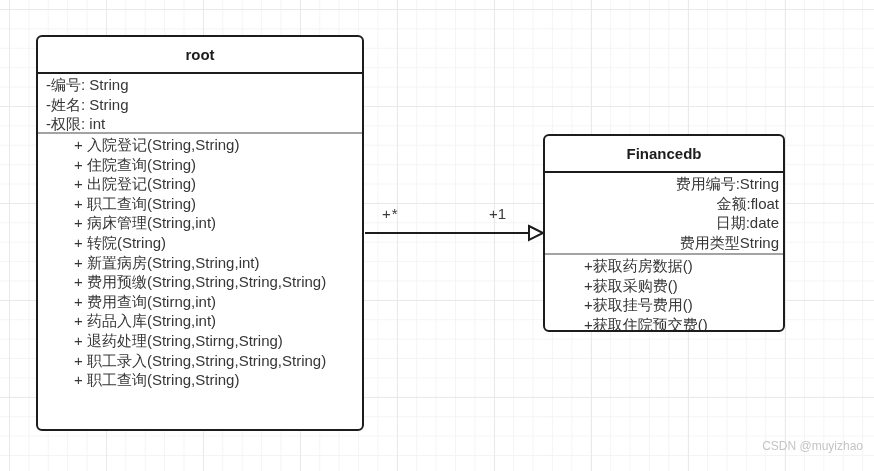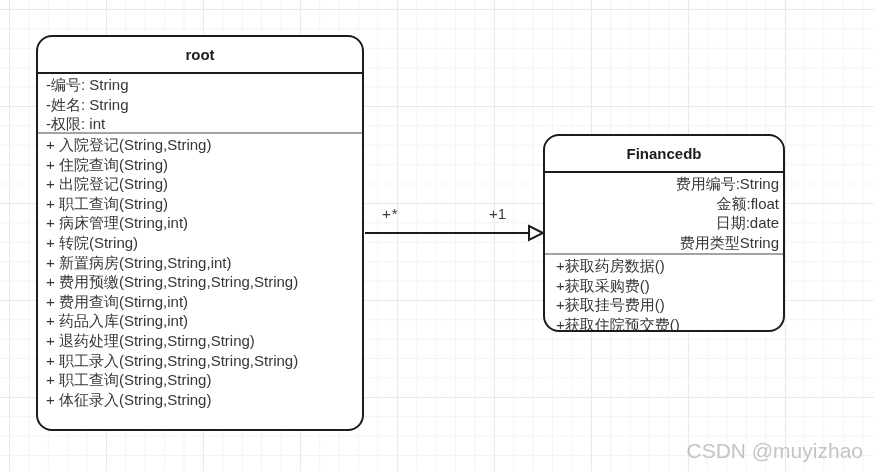--- a/index.html
+++ b/index.html
@@ -15,21 +15,21 @@
       linear-gradient(to bottom, #e9e9e9 1px, transparent 1px),
       linear-gradient(to right, #f4f4f4 1px, transparent 1px),
       linear-gradient(to bottom, #f4f4f4 1px, transparent 1px);
     background-size: 97px 97px, 97px 97px, 19.4px 19.4px, 19.4px 19.4px;
     background-position: 9px 9px;
   }
   .uml-class {
     position: absolute;
     background: #ffffff;
     border: 2px solid #1c1c1c;
-    border-radius: 16px;
+    border-radius: 6px;
     box-sizing: border-box;
     display: flex;
     flex-direction: column;
     overflow: hidden;
     color: #363636;
   }
   .uml-title {
     flex: 0 0 35px;
     display: flex;
     align-items: center;
@@ -43,20 +43,21 @@
     flex: 0 0 auto;
     box-sizing: border-box;
     border-bottom: 2px solid #a3a3a3;
     padding: 1px 4px 0 8px;
     overflow: hidden;
   }
   .uml-methods {
     flex: 1 1 auto;
     padding: 1px 4px 0 8px;
     overflow: hidden;
+    margin-left: 28px;
   }
   .member-line {
     line-height: 19.6px;
     font-size: 15px;
     white-space: nowrap;
   }
   #class-root { left: 36px; top: 35px; width: 328px; height: 396px; }
   #class-root .uml-attrs { height: 60px; }
   #class-financedb { left: 543px; top: 134px; width: 242px; height: 198px; }
   #class-financedb .uml-attrs { height: 82px; text-align: right; }
@@ -73,21 +74,21 @@
     position: absolute;
     font-size: 15px;
     color: #3a3a3a;
   }
   #mult-source { left: 382px; top: 205px; letter-spacing: 1px; }
   #mult-target { left: 489px; top: 205px; }
   #watermark {
     position: absolute;
     right: 11px;
     top: 439px;
-    font-size: 21px;
+    font-size: 12px;
     color: #c4c4c4;
   }
 </style>
 </head>
 <body>
 
 <div id="class-root" class="uml-class">
   <div class="uml-title">root</div>
   <div class="uml-attrs">
       <div class="member-line">-编号: String</div>
@@ -101,21 +102,20 @@
       <div class="member-line">+ 职工查询(String)</div>
       <div class="member-line">+ 病床管理(String,int)</div>
       <div class="member-line">+ 转院(String)</div>
       <div class="member-line">+ 新置病房(String,String,int)</div>
       <div class="member-line">+ 费用预缴(String,String,String,String)</div>
       <div class="member-line">+ 费用查询(Stirng,int)</div>
       <div class="member-line">+ 药品入库(String,int)</div>
       <div class="member-line">+ 退药处理(String,Stirng,String)</div>
       <div class="member-line">+ 职工录入(String,String,String,String)</div>
       <div class="member-line">+ 职工查询(String,String)</div>
-      <div class="member-line">+ 体征录入(String,String)</div>
     </div>
 </div>
 
 <div id="class-financedb" class="uml-class">
   <div class="uml-title">Financedb</div>
   <div class="uml-attrs">
       <div class="member-line">费用编号:String</div>
       <div class="member-line">金额:float</div>
       <div class="member-line">日期:date</div>
       <div class="member-line">费用类型String</div>

